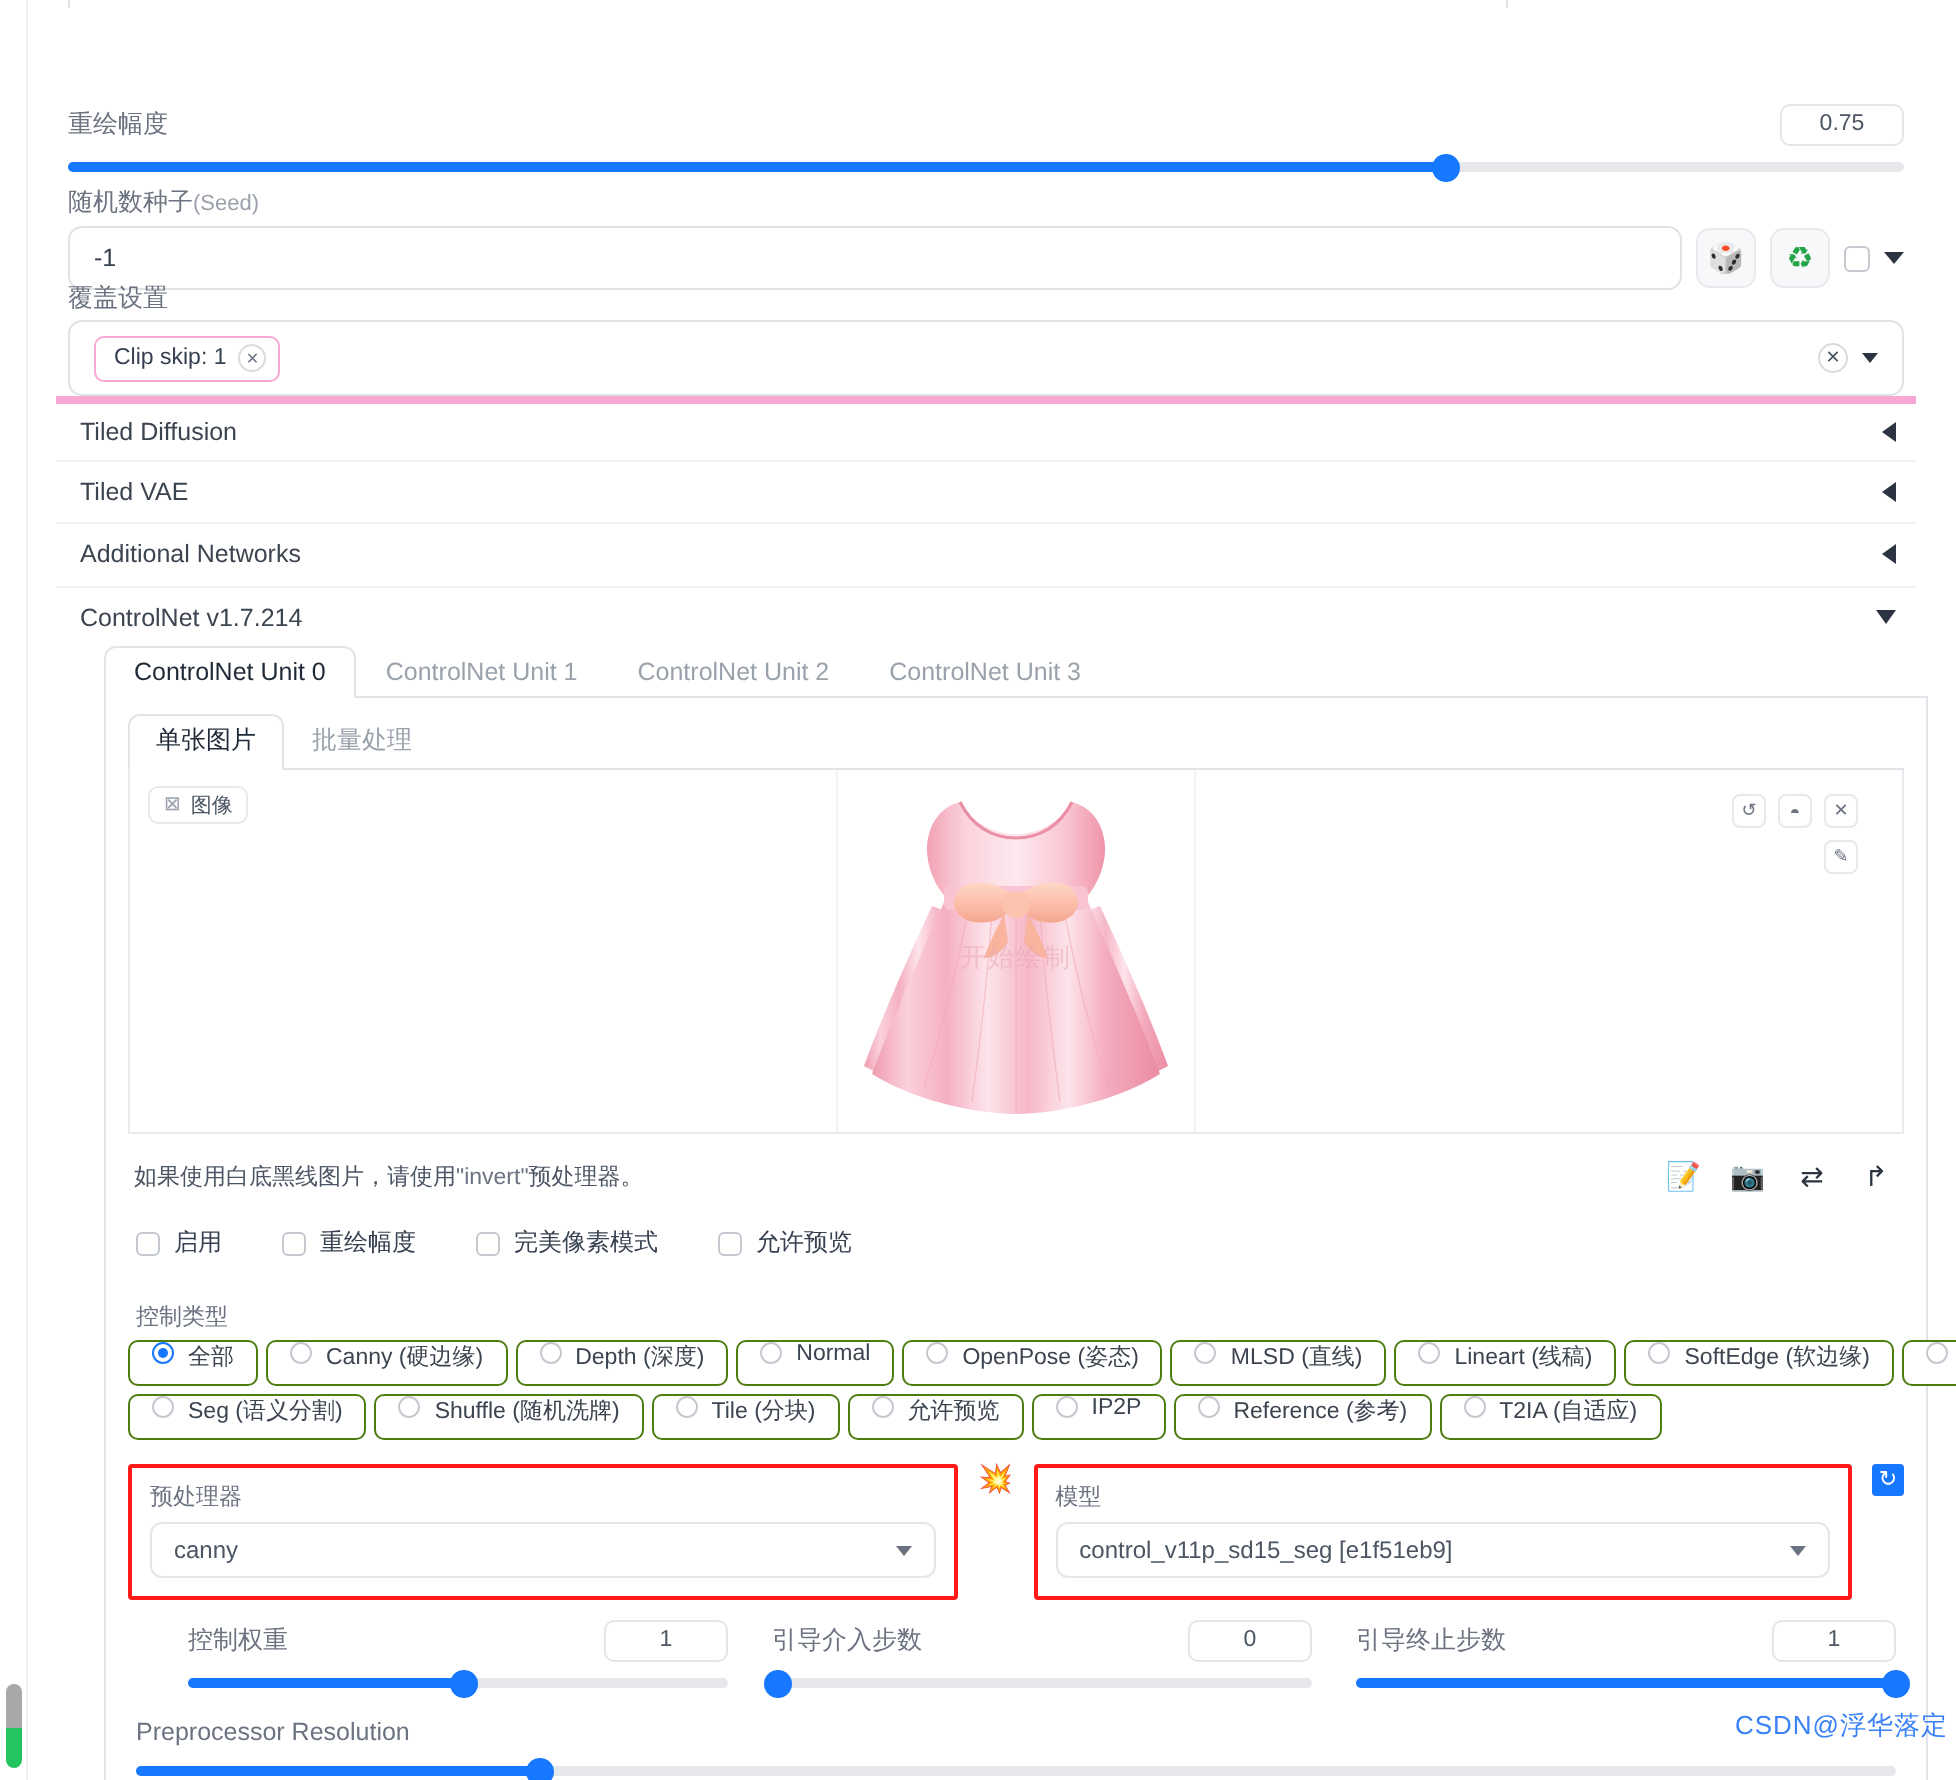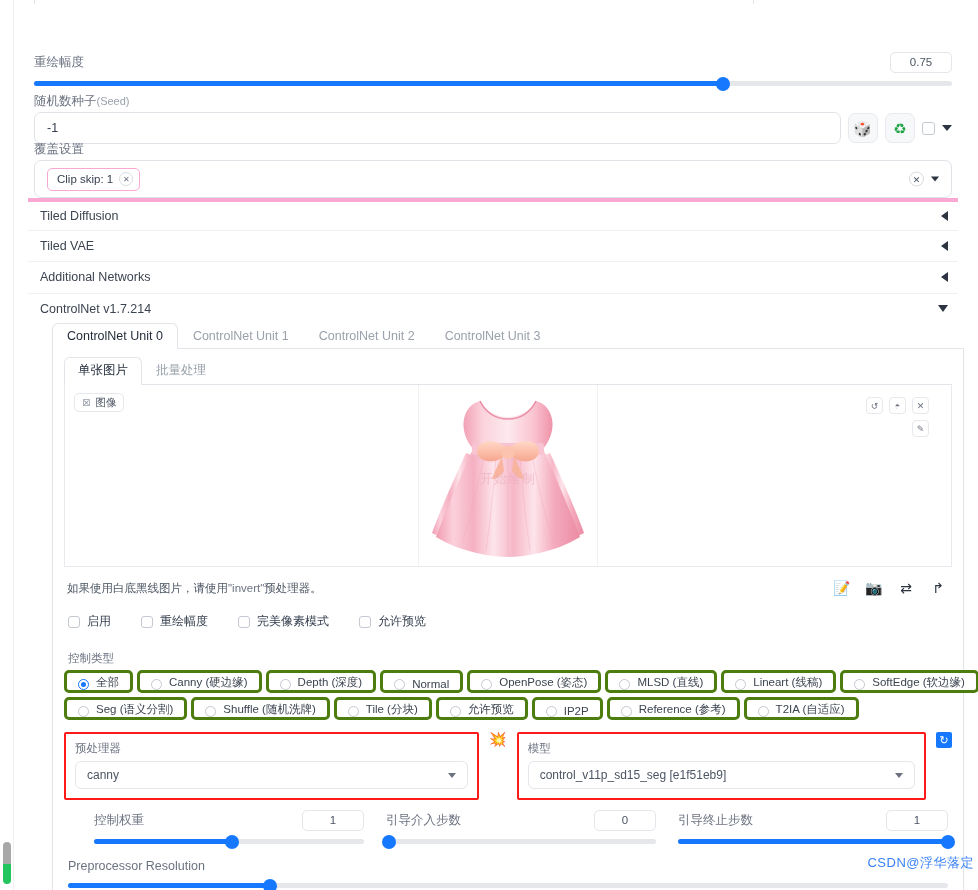--- a/index.html
+++ b/index.html
@@ -296,23 +296,23 @@
     width: 12px; height: 12px;
     border: 1px solid #c4c9d0; border-radius: 3px; background: #fff;
   }
 
   
   .ct-label { font-size: 11.5px; color: #6b7280; margin-top: 21px; padding-left: 4px; }
   .ct-rows { margin-top: 4px; }
   .ct-row { display: flex; flex-wrap: nowrap; gap: 4px; margin-top: 4px; }
   .ct-item {
     height: 23px;
-    border: 3px solid #4d7c0f; border-radius: 5px;
-    background: #fff;
-    display: flex; align-items: flex-end; gap: 7px;
+    border: 1px solid #4d7c0f; border-radius: 5px;
+    background: #fff;
+    display: flex; align-items: flex-start; gap: 7px;
     padding: 0 11px;
     font-size: 11.5px; color: #3c4450;
     white-space: nowrap;
   }
   .radio {
     width: 11px; height: 11px; border-radius: 50%;
     border: 1px solid #c4c9d0; background: #fff;
     flex: 0 0 auto;
   }
   .radio.on {

